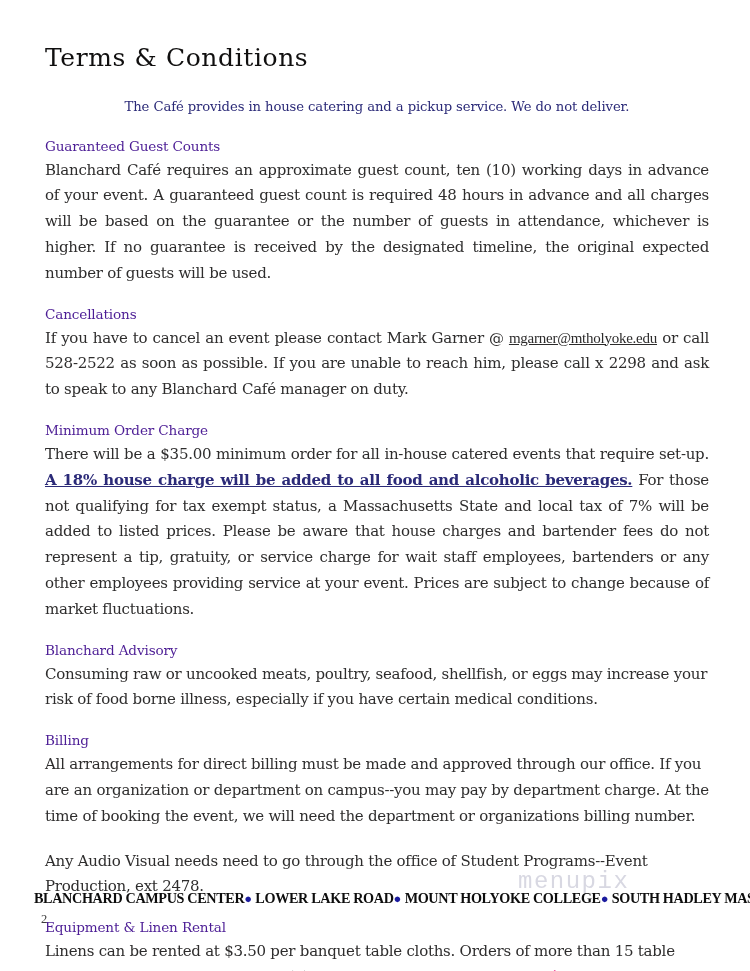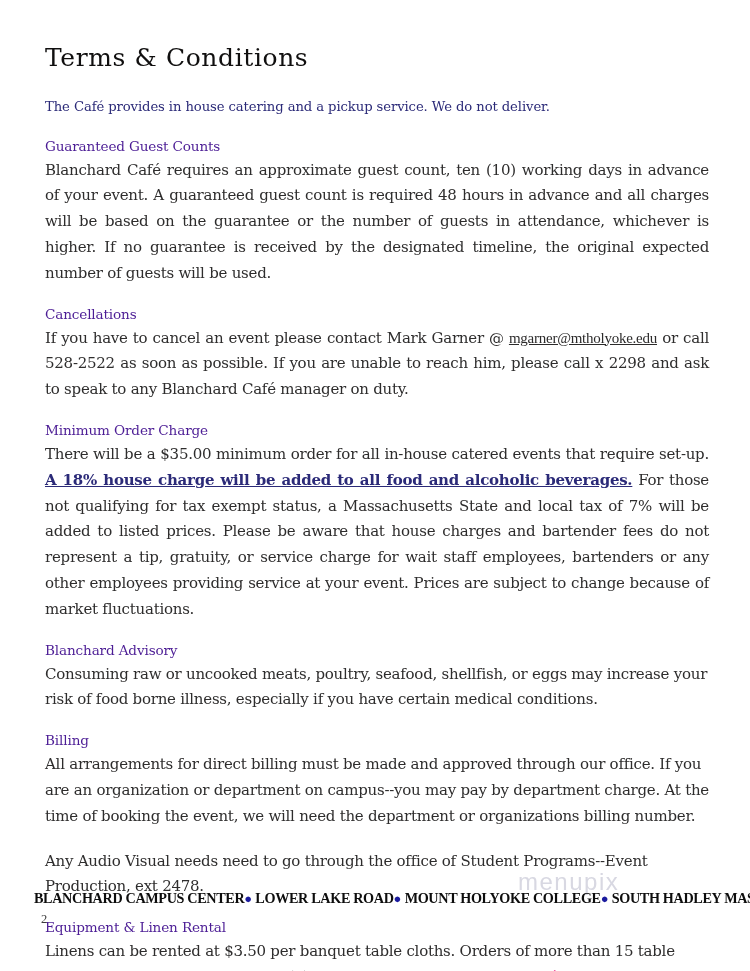--- a/index.html
+++ b/index.html
@@ -43,20 +43,21 @@
     -webkit-font-smoothing: antialiased;
   }
 
   .intro {
     font-family: "DejaVu Serif", serif;
     font-size: 13.2px;
     color: #2b2a78;
     letter-spacing: -0.1px;
     margin: 0 0 23px 0;
     line-height: 1.3;
+    text-align: center;
   }
 
   .section {
     margin-bottom: 19px;
   }
 
   .section.tight {
     margin-bottom: 17px;
   }
 
@@ -135,21 +136,21 @@
     top: 912px;
     font-family: "Liberation Serif", serif;
     font-size: 12.5px;
     color: #3a3a3a;
   }
 
   .watermark {
     position: absolute;
     left: 518px;
     top: 868px;
-    font-family: Liberation Sans, sans-serif;
+    font-family: Liberation Mono, monospace;
     font-size: 24px;
     letter-spacing: 1.5px;
     color: #d8d8e2;
     user-select: none;
   }
 </style>
 </head>
 <body>
 
 <div class="page">

